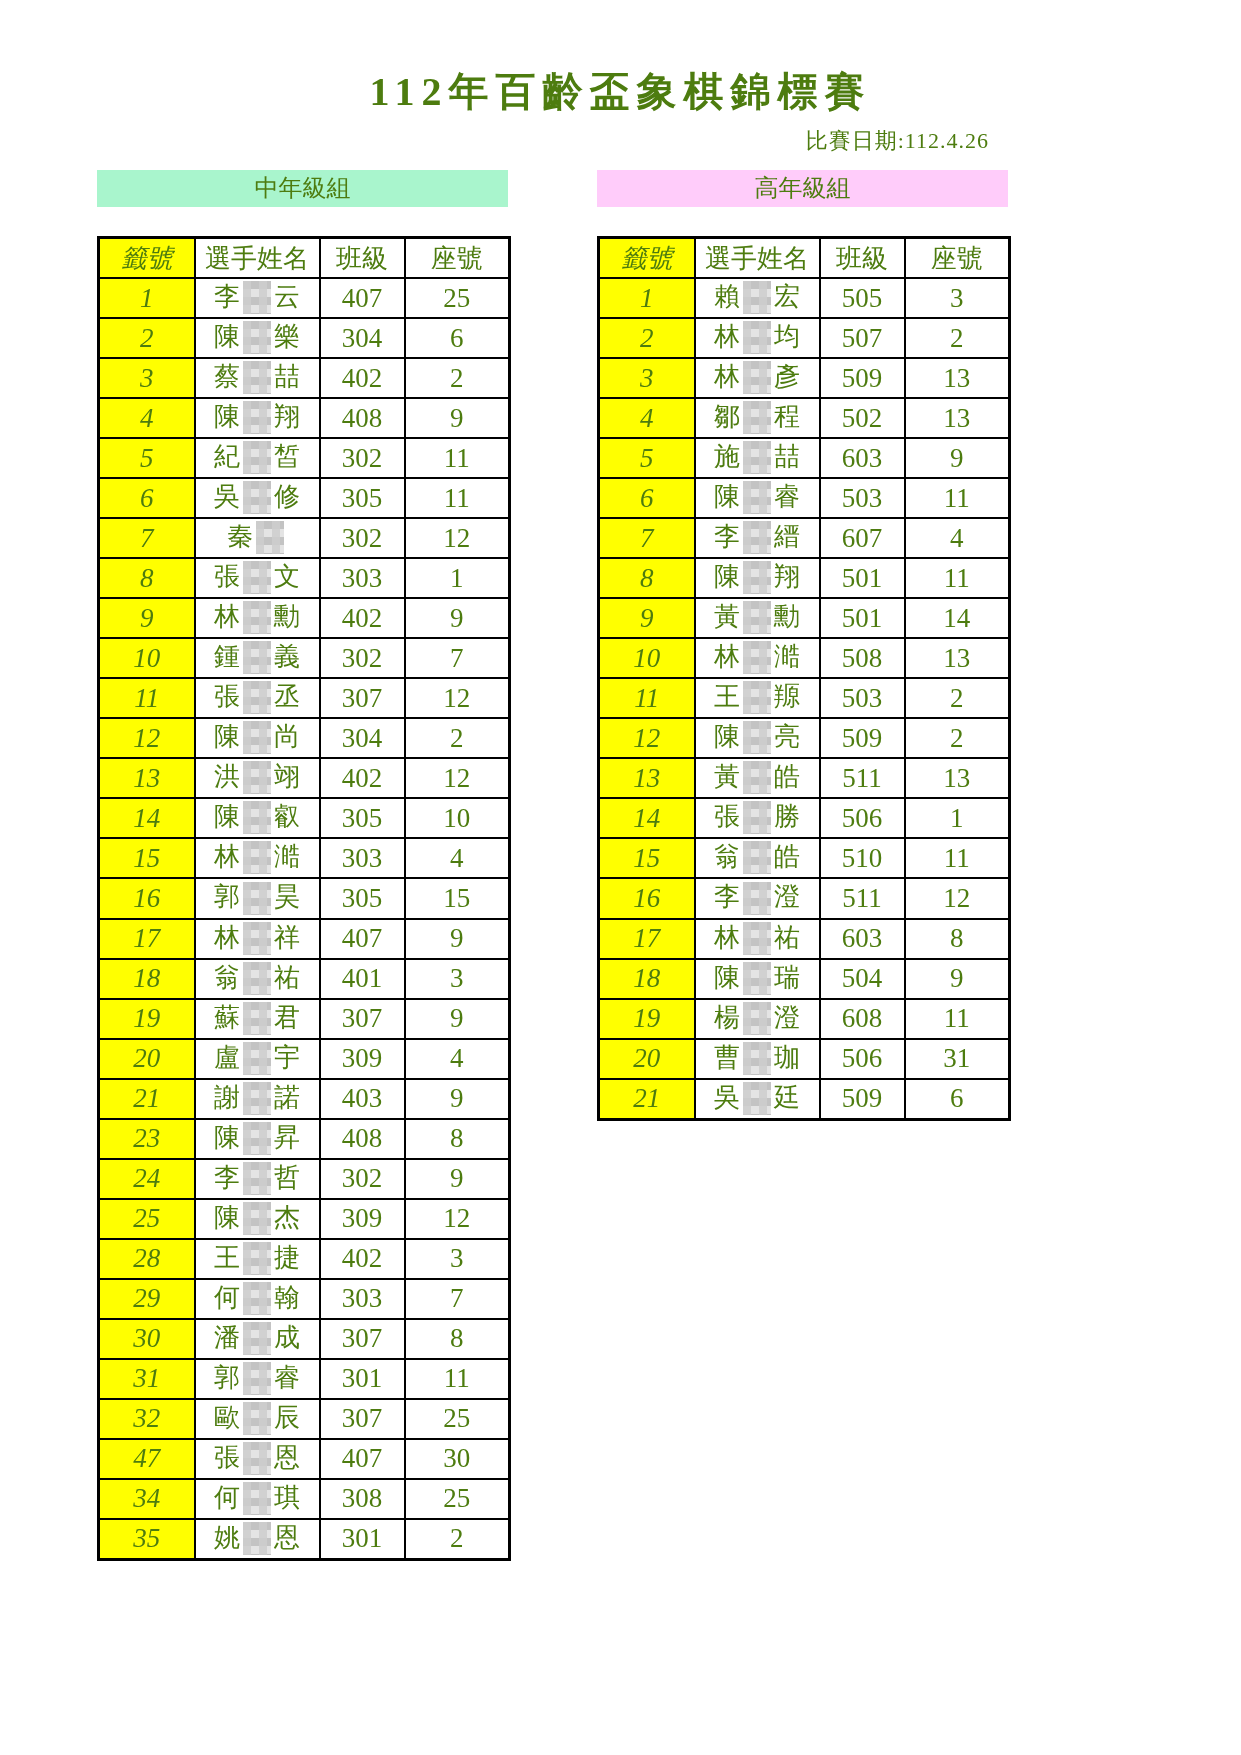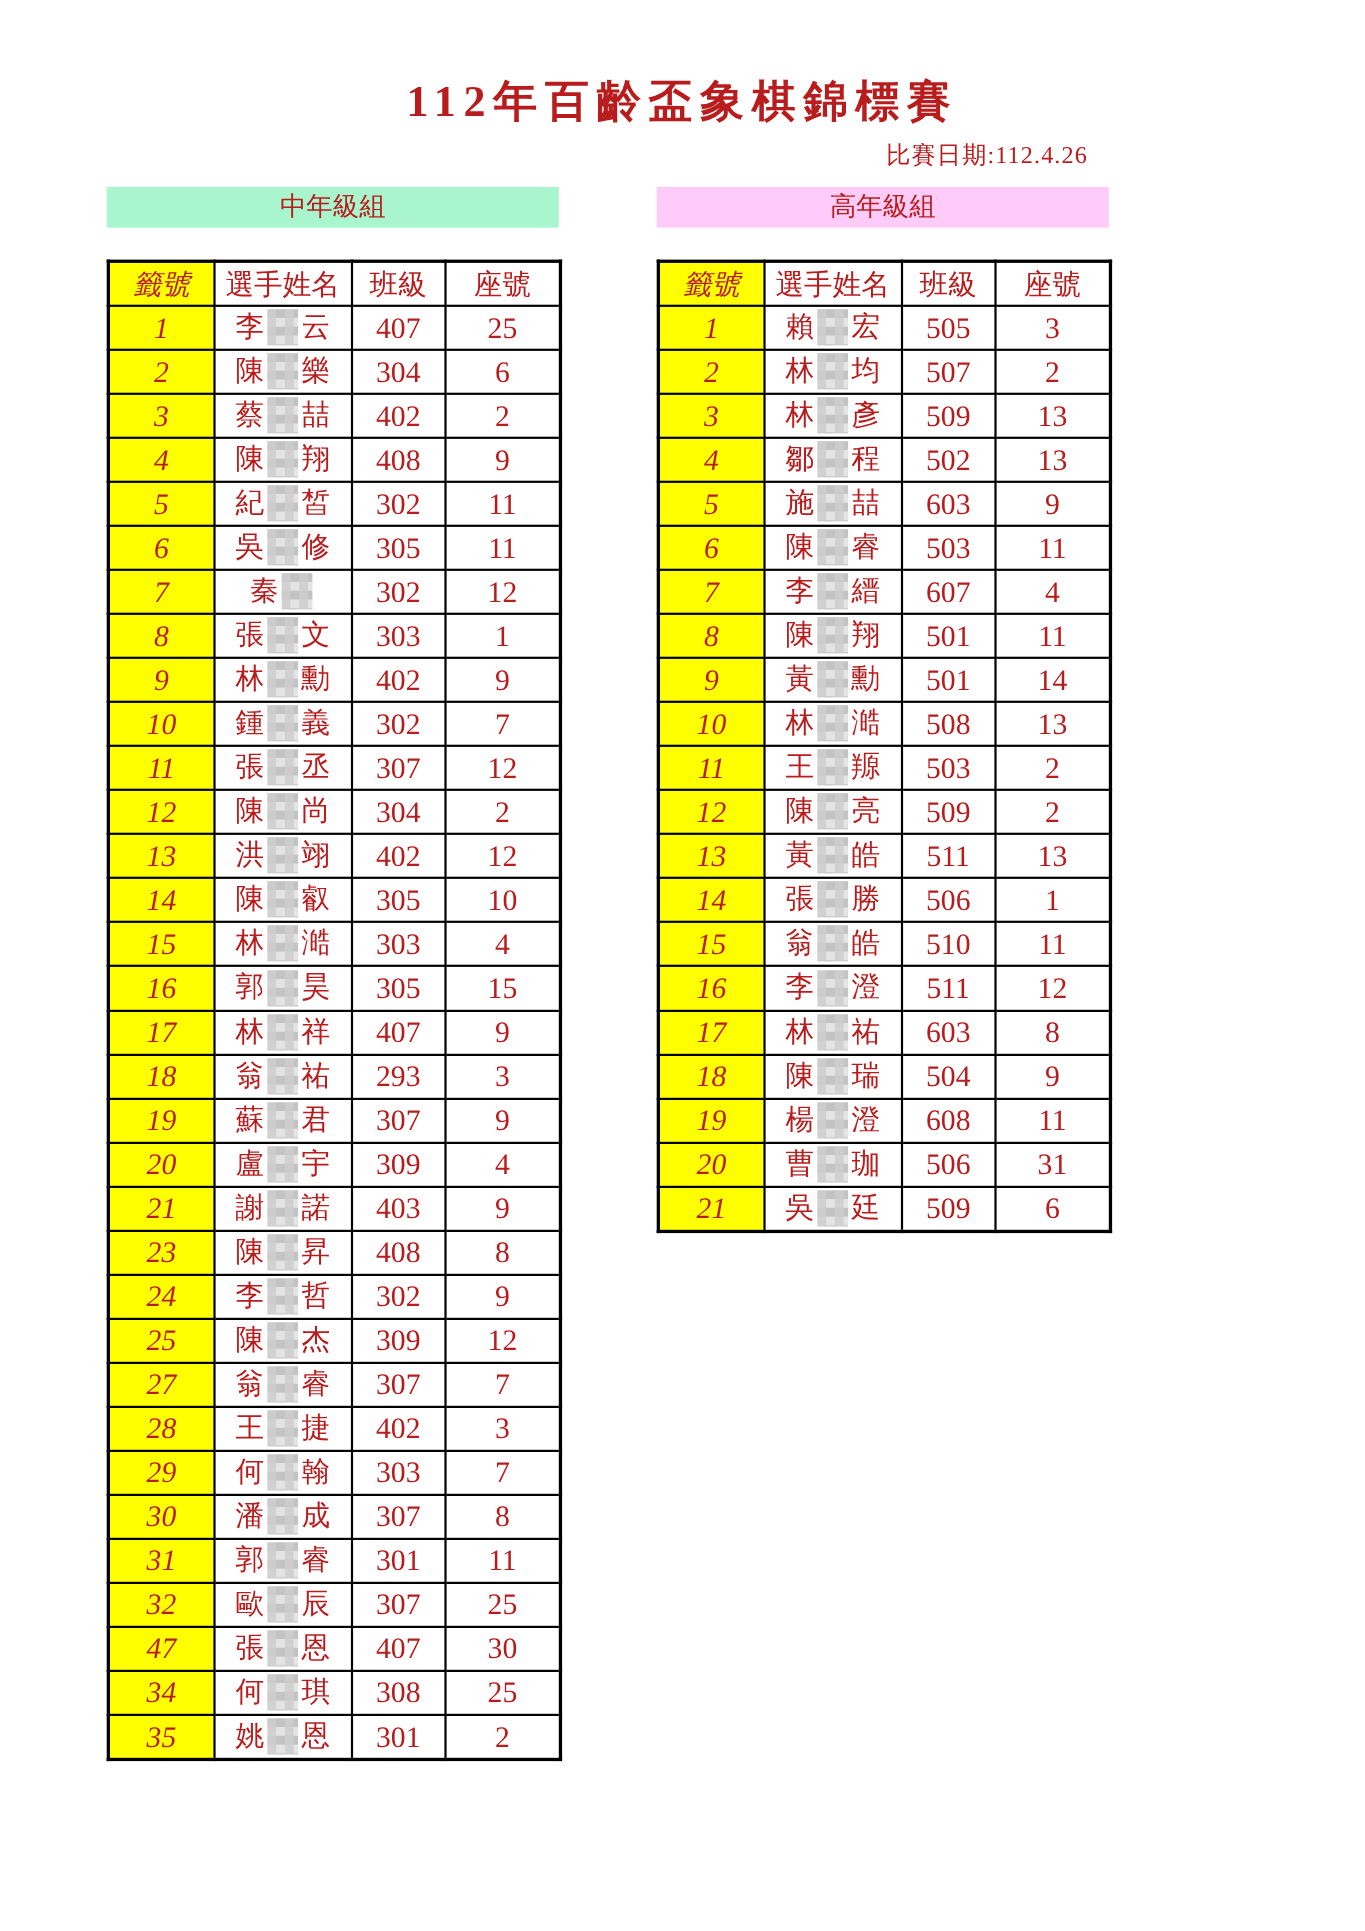--- a/index.html
+++ b/index.html
@@ -1,21 +1,21 @@
 <!DOCTYPE html>
 <html style="--lot: #ffff00; --band-mid: #a9f5cd; --band-sen: #ffccfa;"><head>
 <meta charset="utf-8">
 <style>
   html,body{margin:0;padding:0;background:#fff;}
   .page{
     position:relative;
     width:1241px;height:1755px;
     background:#ffffff;
     font-family:"Liberation Serif","DejaVu Serif",serif;
-    color:#b91c1c;
+    color:#4d7c0f;
     overflow:hidden;
   }
   .title{
     position:absolute;top:64px;left:0;width:100%;
     text-align:center;
     font-size:40px;font-weight:bold;letter-spacing:7px;
     white-space:nowrap;
   }
   .date{
     position:absolute;top:126px;right:252px;
@@ -176,21 +176,21 @@
         </tr>
         <tr>
           <td class="lot num">17</td>
           <td class="name"><span>林</span><span class="px"></span><span>祥</span></td>
           <td class="num">407</td>
           <td class="num">9</td>
         </tr>
         <tr>
           <td class="lot num">18</td>
           <td class="name"><span>翁</span><span class="px"></span><span>祐</span></td>
-          <td class="num">293</td>
+          <td class="num">401</td>
           <td class="num">3</td>
         </tr>
         <tr>
           <td class="lot num">19</td>
           <td class="name"><span>蘇</span><span class="px"></span><span>君</span></td>
           <td class="num">307</td>
           <td class="num">9</td>
         </tr>
         <tr>
           <td class="lot num">20</td>
@@ -214,26 +214,20 @@
           <td class="lot num">24</td>
           <td class="name"><span>李</span><span class="px"></span><span>哲</span></td>
           <td class="num">302</td>
           <td class="num">9</td>
         </tr>
         <tr>
           <td class="lot num">25</td>
           <td class="name"><span>陳</span><span class="px"></span><span>杰</span></td>
           <td class="num">309</td>
           <td class="num">12</td>
-        </tr>
-        <tr>
-          <td class="lot num">27</td>
-          <td class="name"><span>翁</span><span class="px"></span><span>睿</span></td>
-          <td class="num">307</td>
-          <td class="num">7</td>
         </tr>
         <tr>
           <td class="lot num">28</td>
           <td class="name"><span>王</span><span class="px"></span><span>捷</span></td>
           <td class="num">402</td>
           <td class="num">3</td>
         </tr>
         <tr>
           <td class="lot num">29</td>
           <td class="name"><span>何</span><span class="px"></span><span>翰</span></td>

